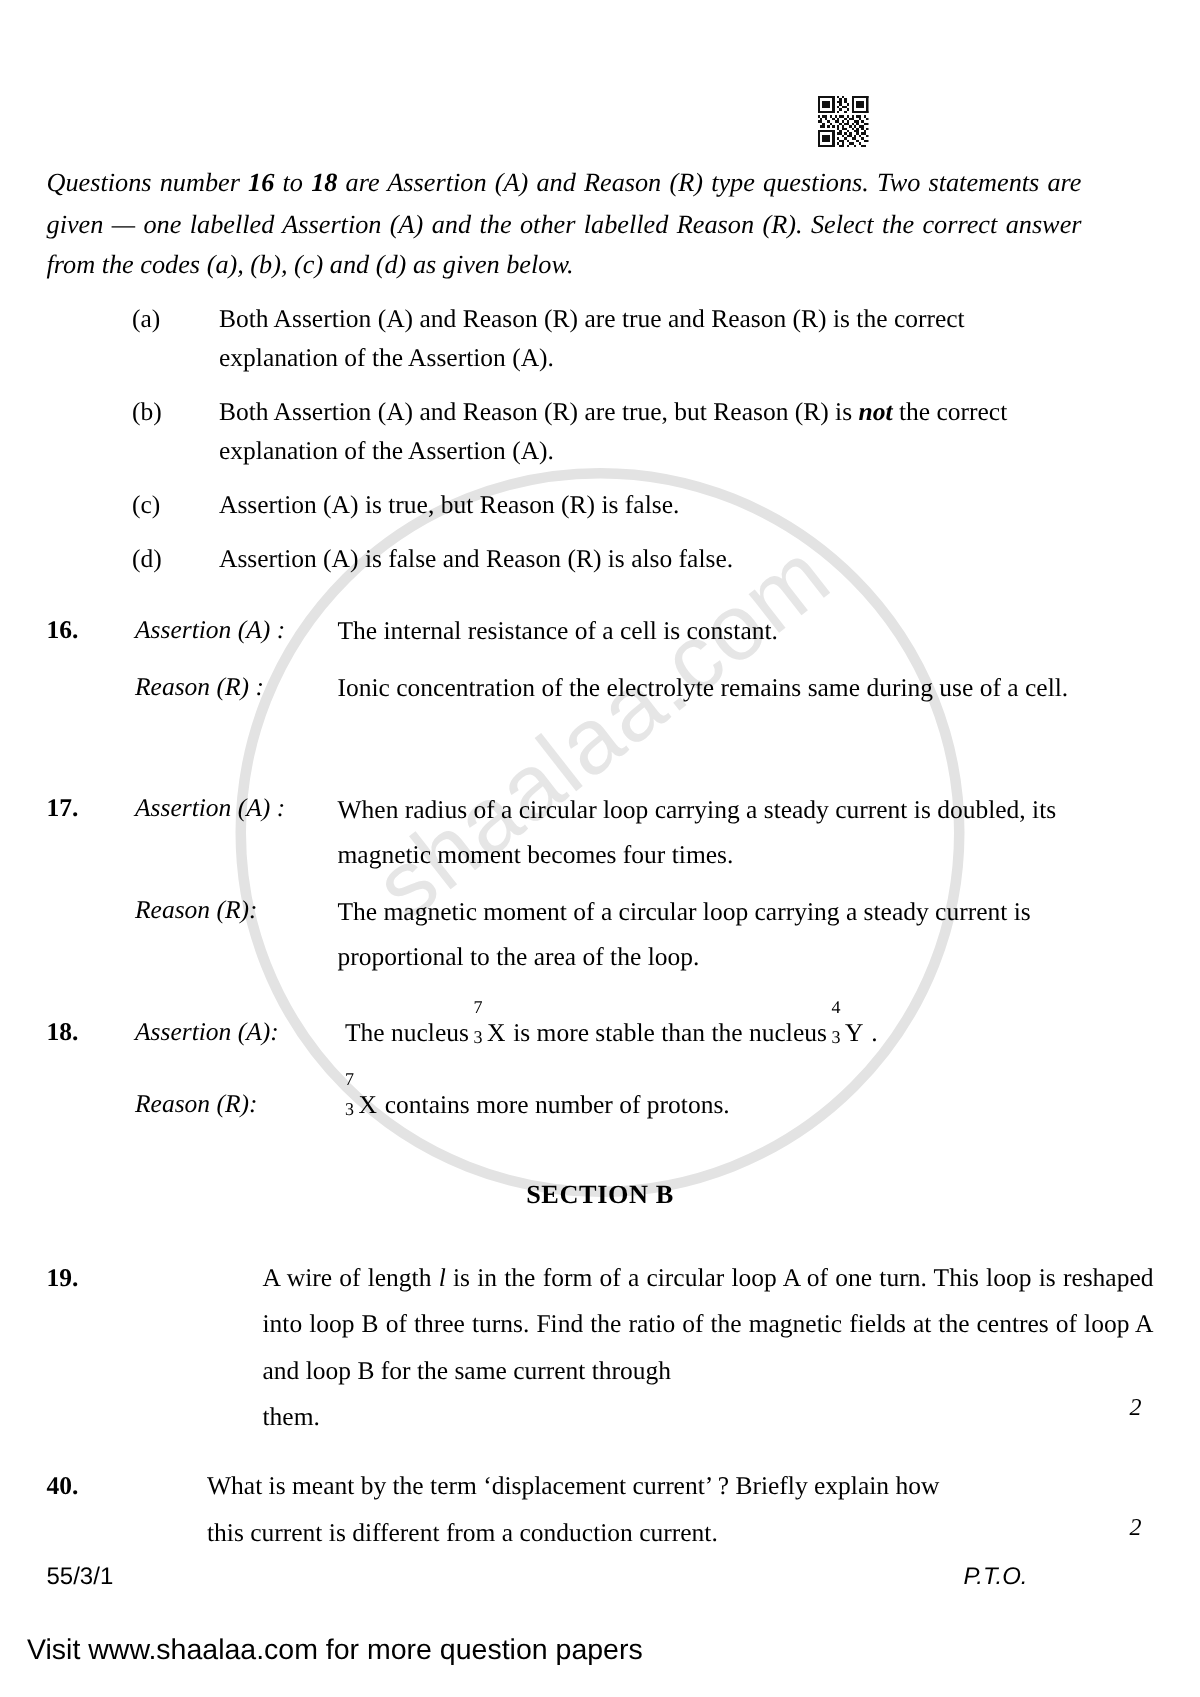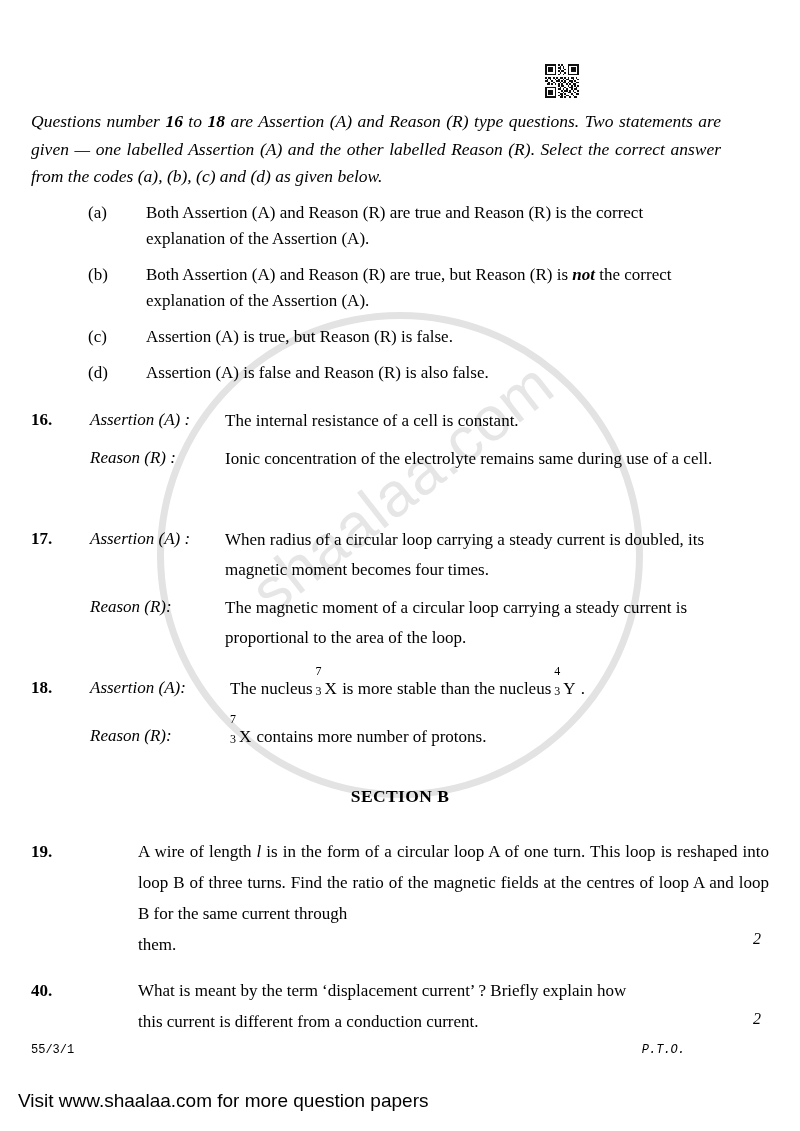--- a/index.html
+++ b/index.html
@@ -183,22 +183,22 @@
     width: 24px;
   }
 
   
   .footer {
     position: absolute;
     left: 0;
     top: 1043px;
     width: 716px;
     height: 24px;
-    font-family: Liberation Mono, monospace;
-    font-size: 12px;
+    font-family: Liberation Sans, sans-serif;
+    font-size: 16px;
   }
   .footer .f-left { position: absolute; left: 31px; top: 0; }
   .footer .f-center {
     position: absolute; left: 0; top: 0; width: 800px; text-align: center;
   }
   .footer .f-center b { font-weight: bold; }
   .footer .f-right {
     position: absolute; right: 31px; top: 0; font-style: italic;
   }
 
@@ -393,21 +393,21 @@
       </div>
       <div class="q-row" style="margin-top:18px;">
         <div class="q-num"></div>
         <div class="q-label w140">Reason (R):</div>
         <div class="q-body"><span class="isotope" style="margin-left:0;"><span class="nums"><span class="mass">7</span><span class="atomic">3</span></span><span class="sym">X</span></span> <span>contains more number of protons.</span></div>
       </div>
     </div>
 
     <div class="section-heading">SECTION B</div>
 
-    <div class="pq" style="top:836px;">
+    <div class="pq" style="top:836px;gap:37px;">
       <div class="pq-num">19.</div>
       <div class="pq-text"><span>A wire of length </span><i>l</i><span> is in the form of a circular loop A of one turn. This loop is reshaped into loop B of three turns. Find the ratio of the magnetic fields at the centres of loop A and loop B for the same current through</span>
         <div class="lastline">them.</div>
       </div>
     </div>
     <div class="marks" style="left:737px; top:930px;">2</div>
 
     <div class="pq" style="top:975px;">
       <div class="pq-num">40.</div>
       <div class="pq-text"><span>What is meant by the term ‘displacement current’ ? Briefly explain how</span>

